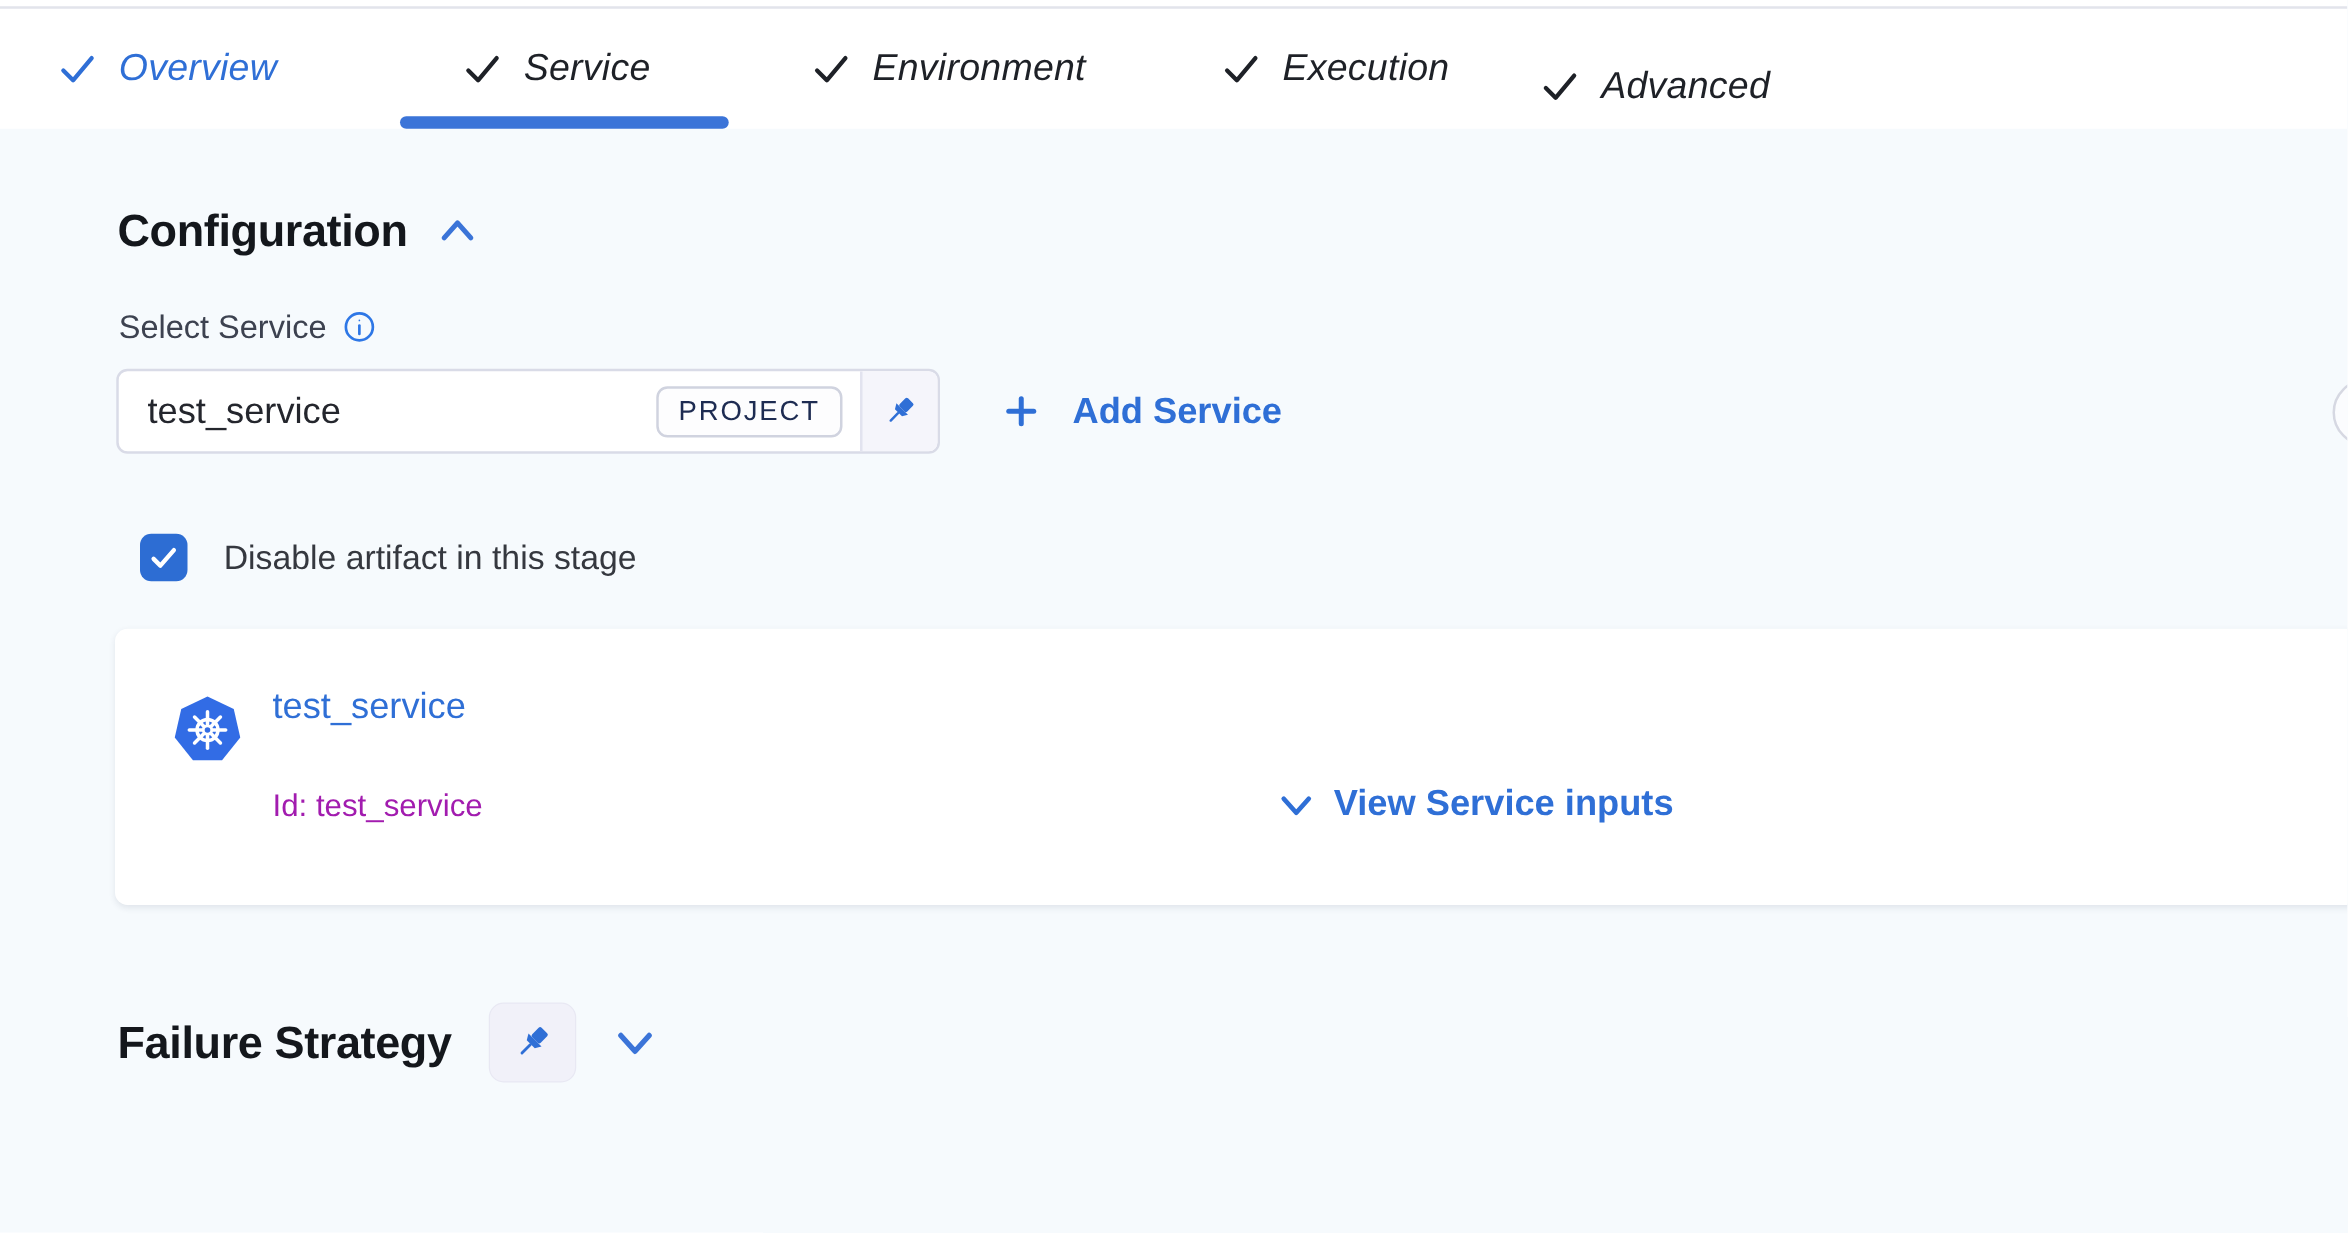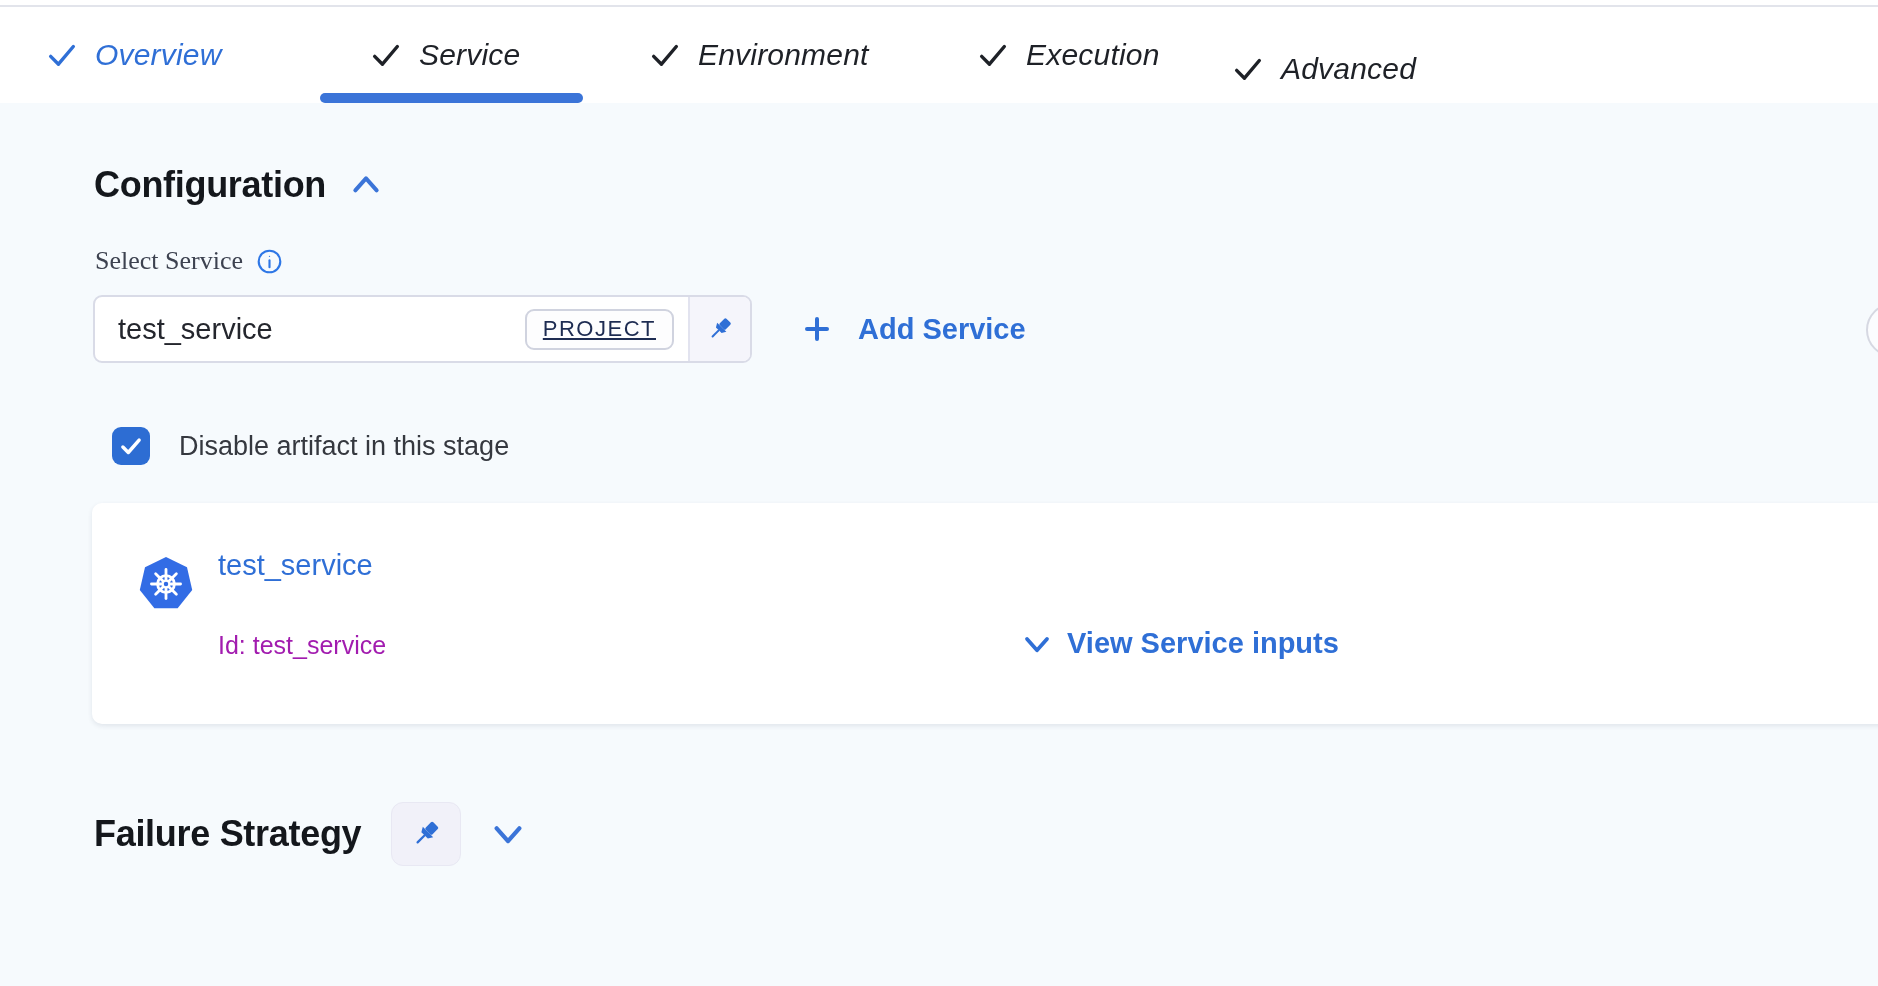--- a/index.html
+++ b/index.html
@@ -17,28 +17,28 @@
   .tab-underline { position:absolute; left:320px; bottom:0; width:263px; height:10px;
                    background:#3b74d8; border-radius:6px; }
   .check-icon { width:34px; height:34px; display:block; }
 
   
   .section-heading { font-size:36px; font-weight:700; color:#14171c; letter-spacing:-0.3px; }
   .config-row { left:94px; top:164px; display:flex; align-items:center; gap:24px; }
   .chev-btn { display:flex; align-items:center; justify-content:center; cursor:pointer; background:none; border:none; }
 
   
-  .select-label-row { left:95px; top:246px; display:flex; align-items:center; gap:13px;font-family:Liberation Serif, serif; }
+  .select-label-row { left:95px; top:246px; display:flex; align-items:center; gap:13px; }
   .select-label { font-size:26px; color:#3d4250; }
   .input-group { left:93px; top:295px; width:659px; height:68px; display:flex;
                  border:2px solid #d9dbe7; border-radius:9px; background:#ffffff; overflow:hidden; }
   .input-value-wrap { flex:1; display:flex; align-items:center; padding:0 14px 0 23px; }
   .input-value { flex:1; font-size:29px; color:#24262d; }
   .scope-badge { border:2px solid #d0d3df; border-radius:9px; background:#fdfdfe; padding:5px 16px 6px;
-                 font-size:22px; font-weight:500; color:#1e2c52; letter-spacing:1.5px;text-decoration:underline; }
+                 font-size:22px; font-weight:500; color:#1e2c52; letter-spacing:1.5px; }
   .pin-seg { width:62px; background:#f5f5fb; border-left:2px solid #e2e3ef;
              display:flex; align-items:center; justify-content:center; cursor:pointer; }
   .add-service { left:802px; top:295px; height:68px; display:flex; align-items:center; gap:26px; cursor:pointer; }
   .add-service-label { font-size:29px; font-weight:700; color:#2f6fd6; }
 
   
   .checkbox-row { left:112px; top:427px; display:flex; align-items:center; gap:29px; cursor:pointer; }
   .checkbox-box { width:38px; height:38px; background:#2d6dd3; border-radius:9px;
                   display:flex; align-items:center; justify-content:center; }
   .checkbox-label { font-size:27px; color:#35383f; }

